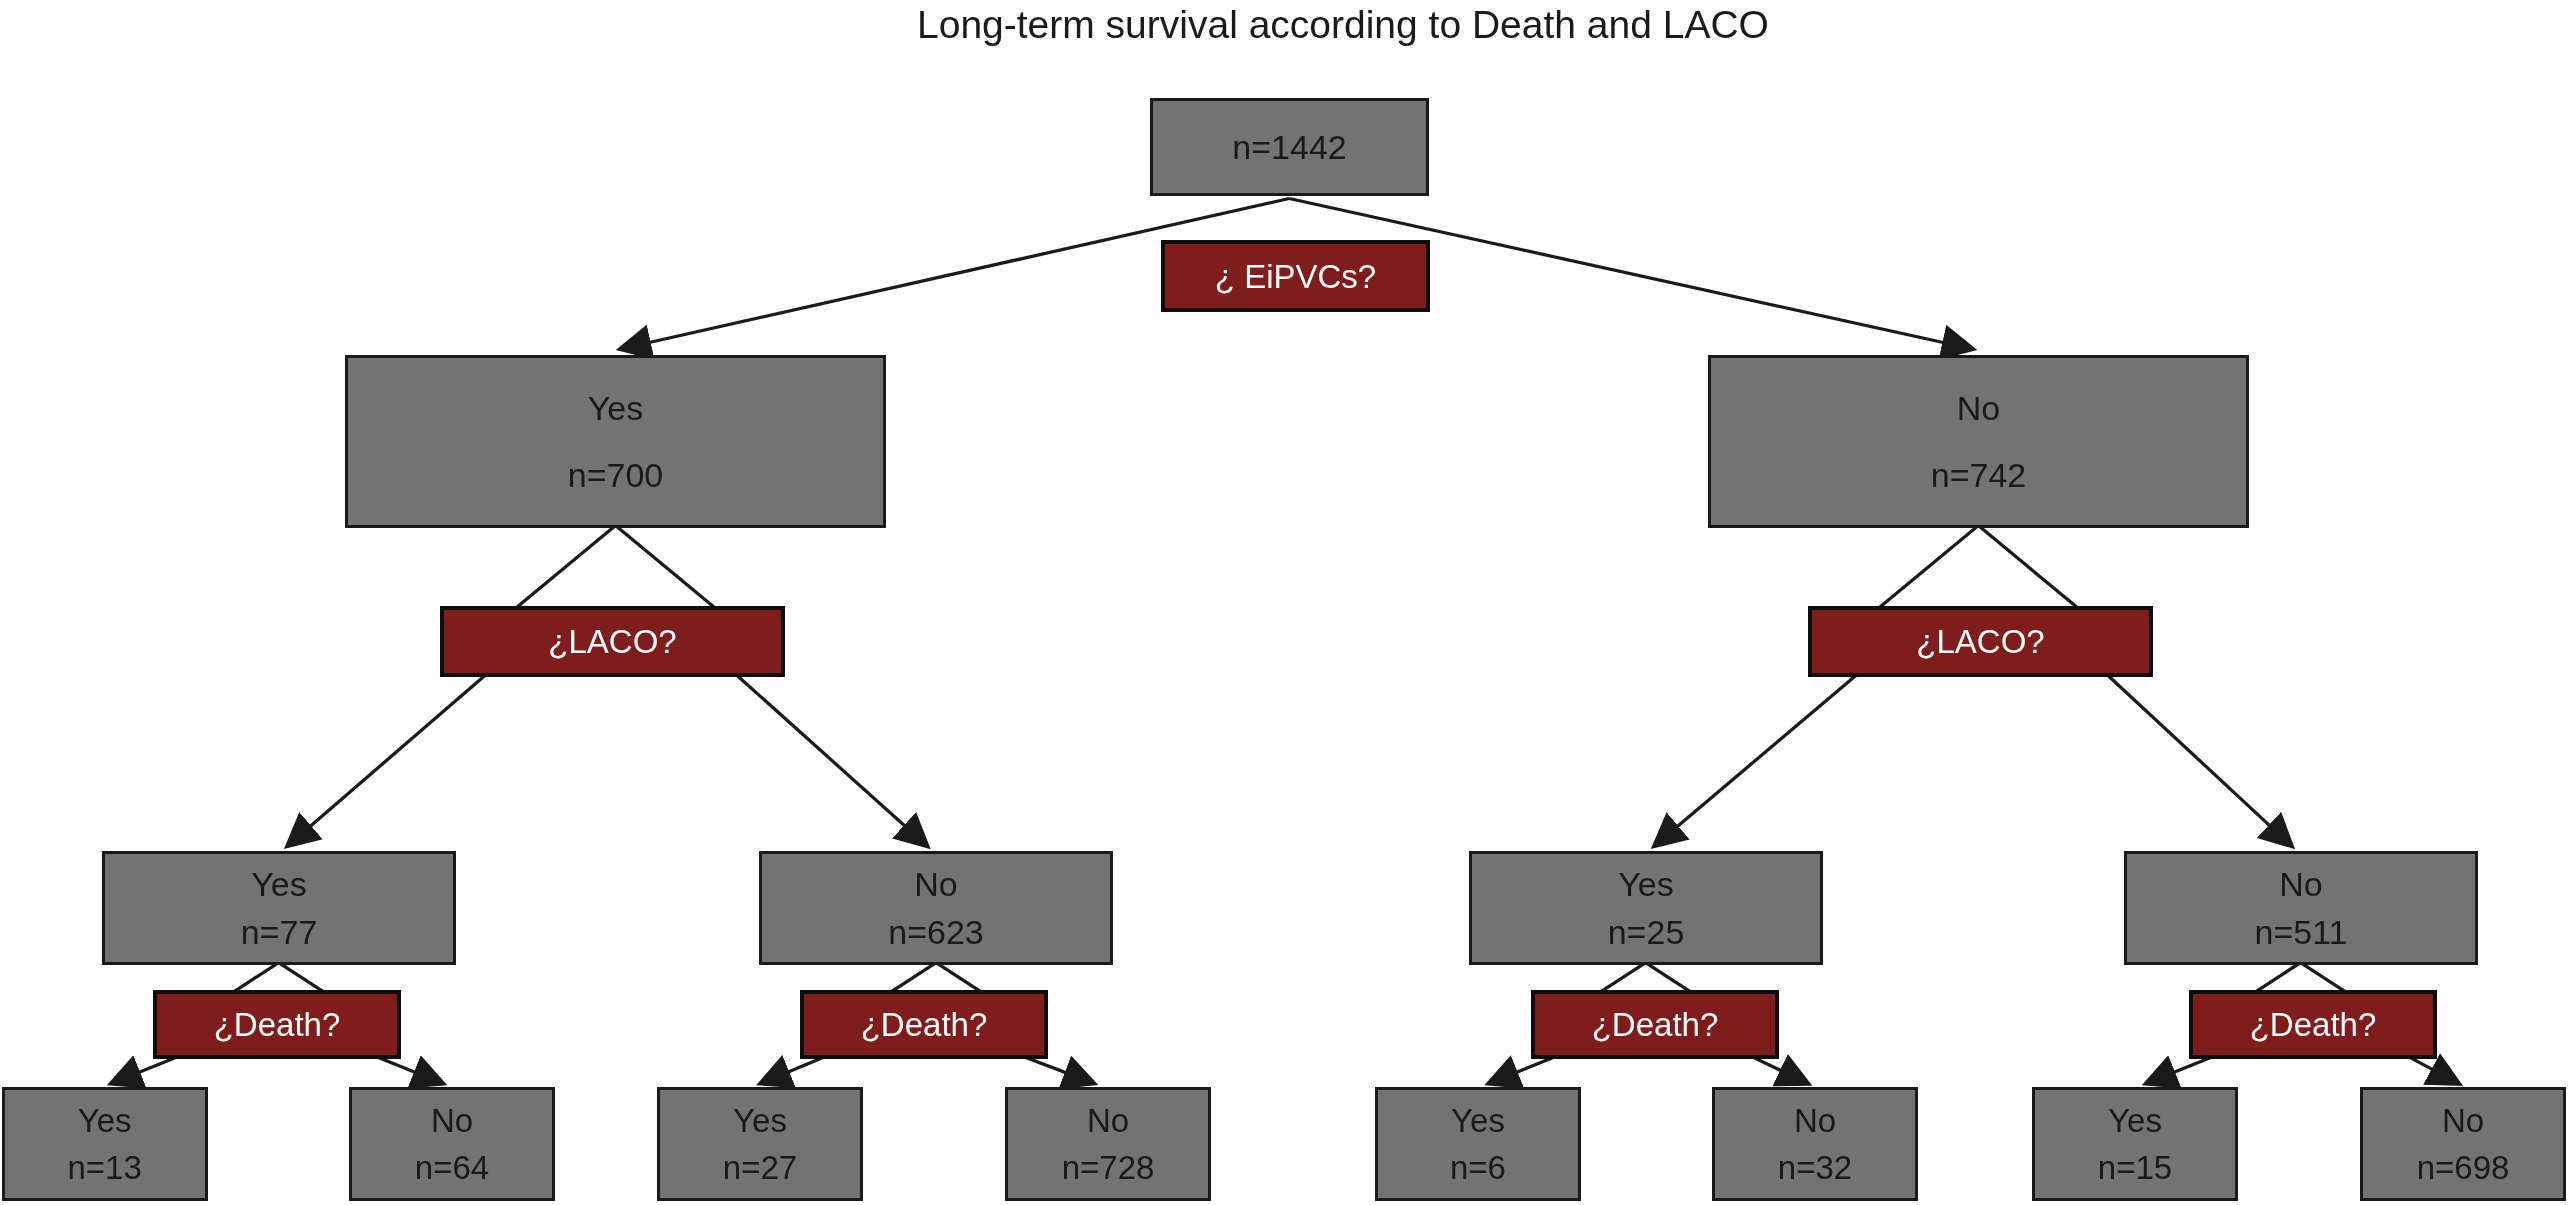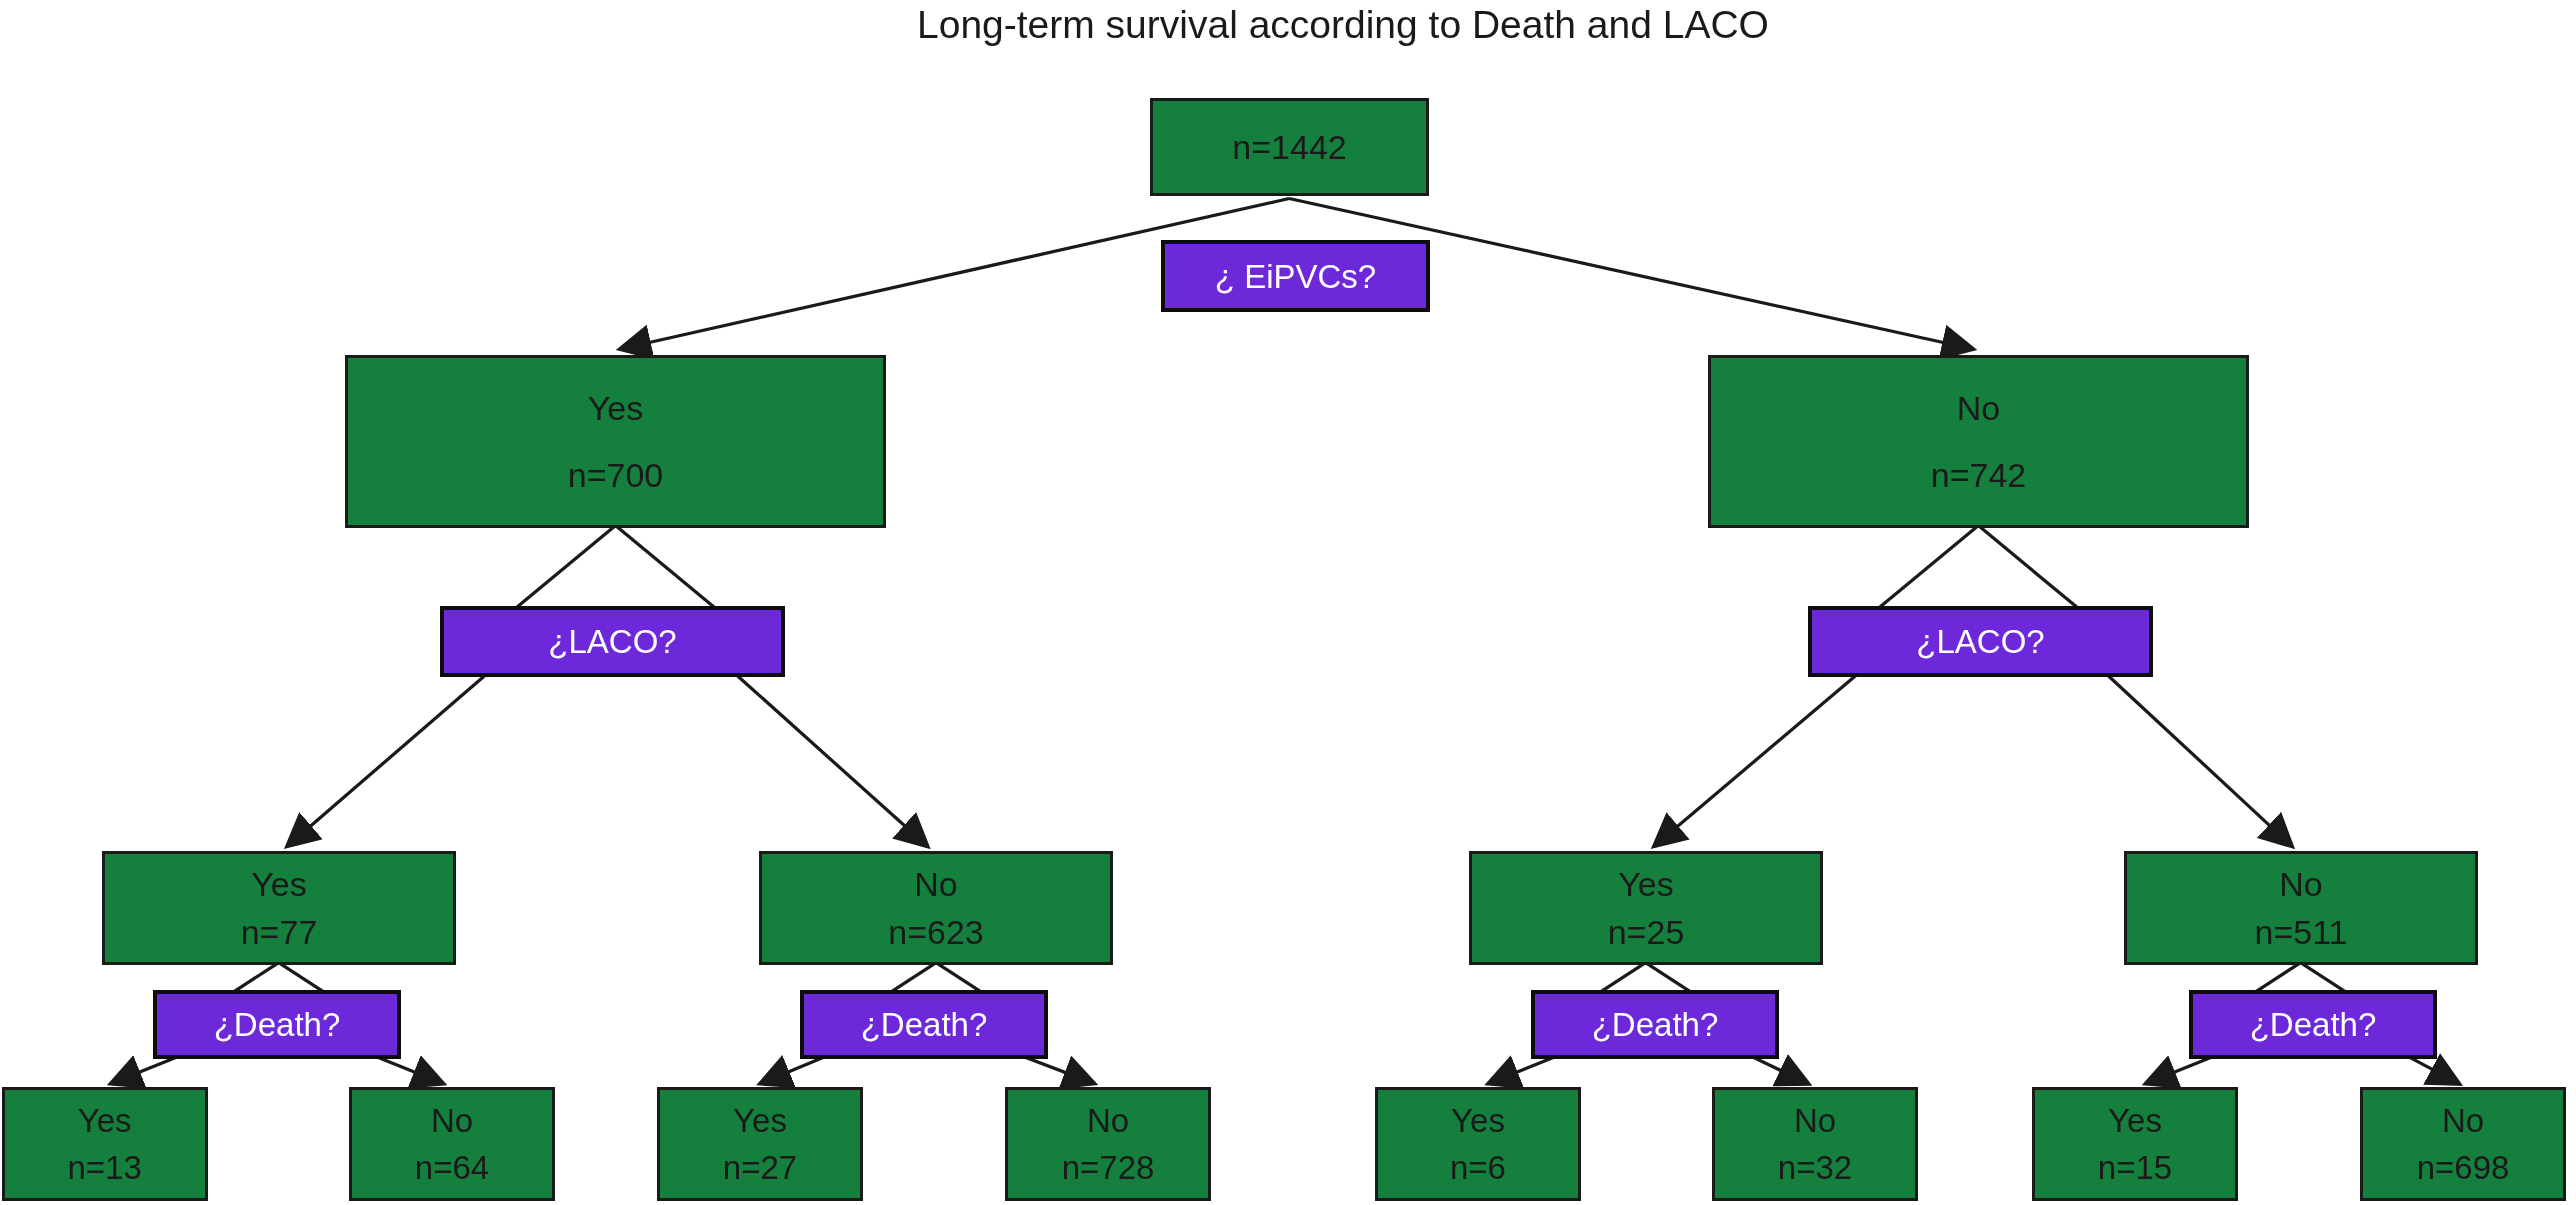--- a/index.html
+++ b/index.html
@@ -28,38 +28,38 @@
     left: 1343px;
     transform: translateX(-50%);
     font-size: 39px;
     color: #1a1a1a;
     white-space: nowrap;
     z-index: 3;
   }
   .node {
     position: absolute;
     box-sizing: border-box;
-    background: #15803d;
+    background: #737373;
     border: 3.3px solid #1a1a1a;
     color: #1a1a1a;
     display: flex;
     flex-direction: column;
     align-items: center;
     justify-content: space-evenly;
     z-index: 2;
     text-align: center;
   }
   .node span { display: block; line-height: 1; }
   .node.single { justify-content: center; }
   .node .ans, .node .count { font-size: 34px; }
   .node.leaf .ans, .node.leaf .count { font-size: 33px; }
   .decision {
     position: absolute;
     box-sizing: border-box;
-    background: #6d28d9;
+    background: #7f1d1d;
     border: 4.1px solid #0d0d0d;
     color: #ffffff;
     display: flex;
     align-items: center;
     justify-content: center;
     z-index: 2;
     text-align: center;
   }
   .decision span { font-size: 33px; line-height: 1; }
 </style>

